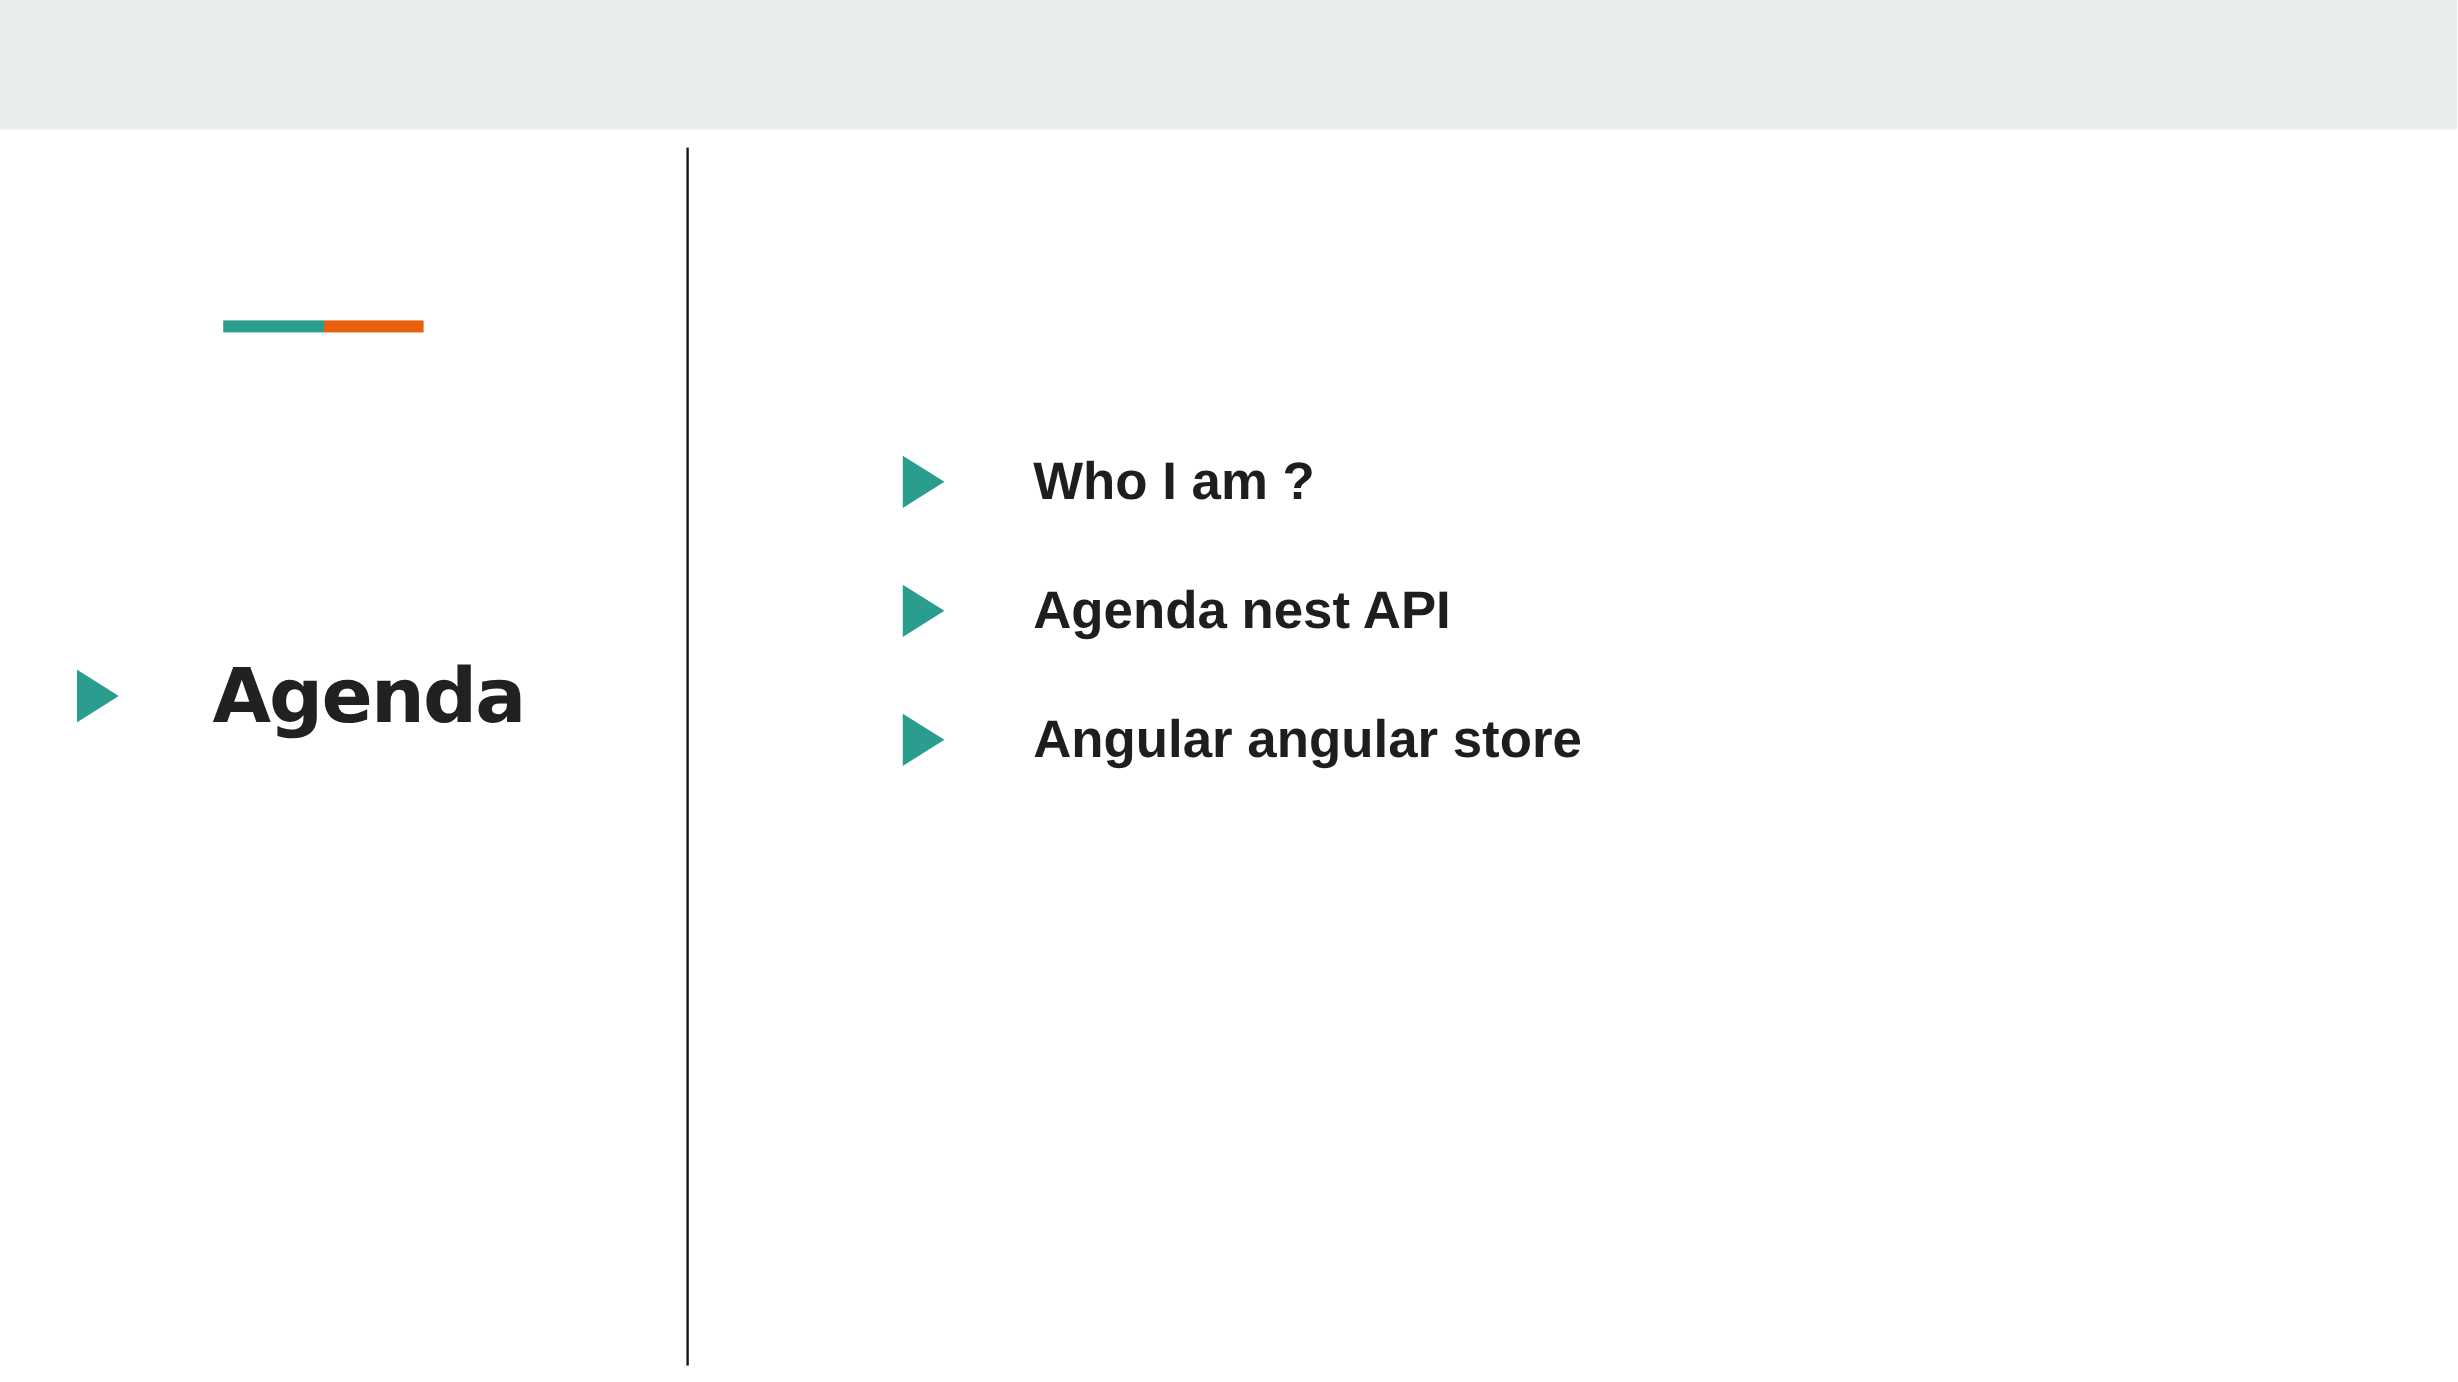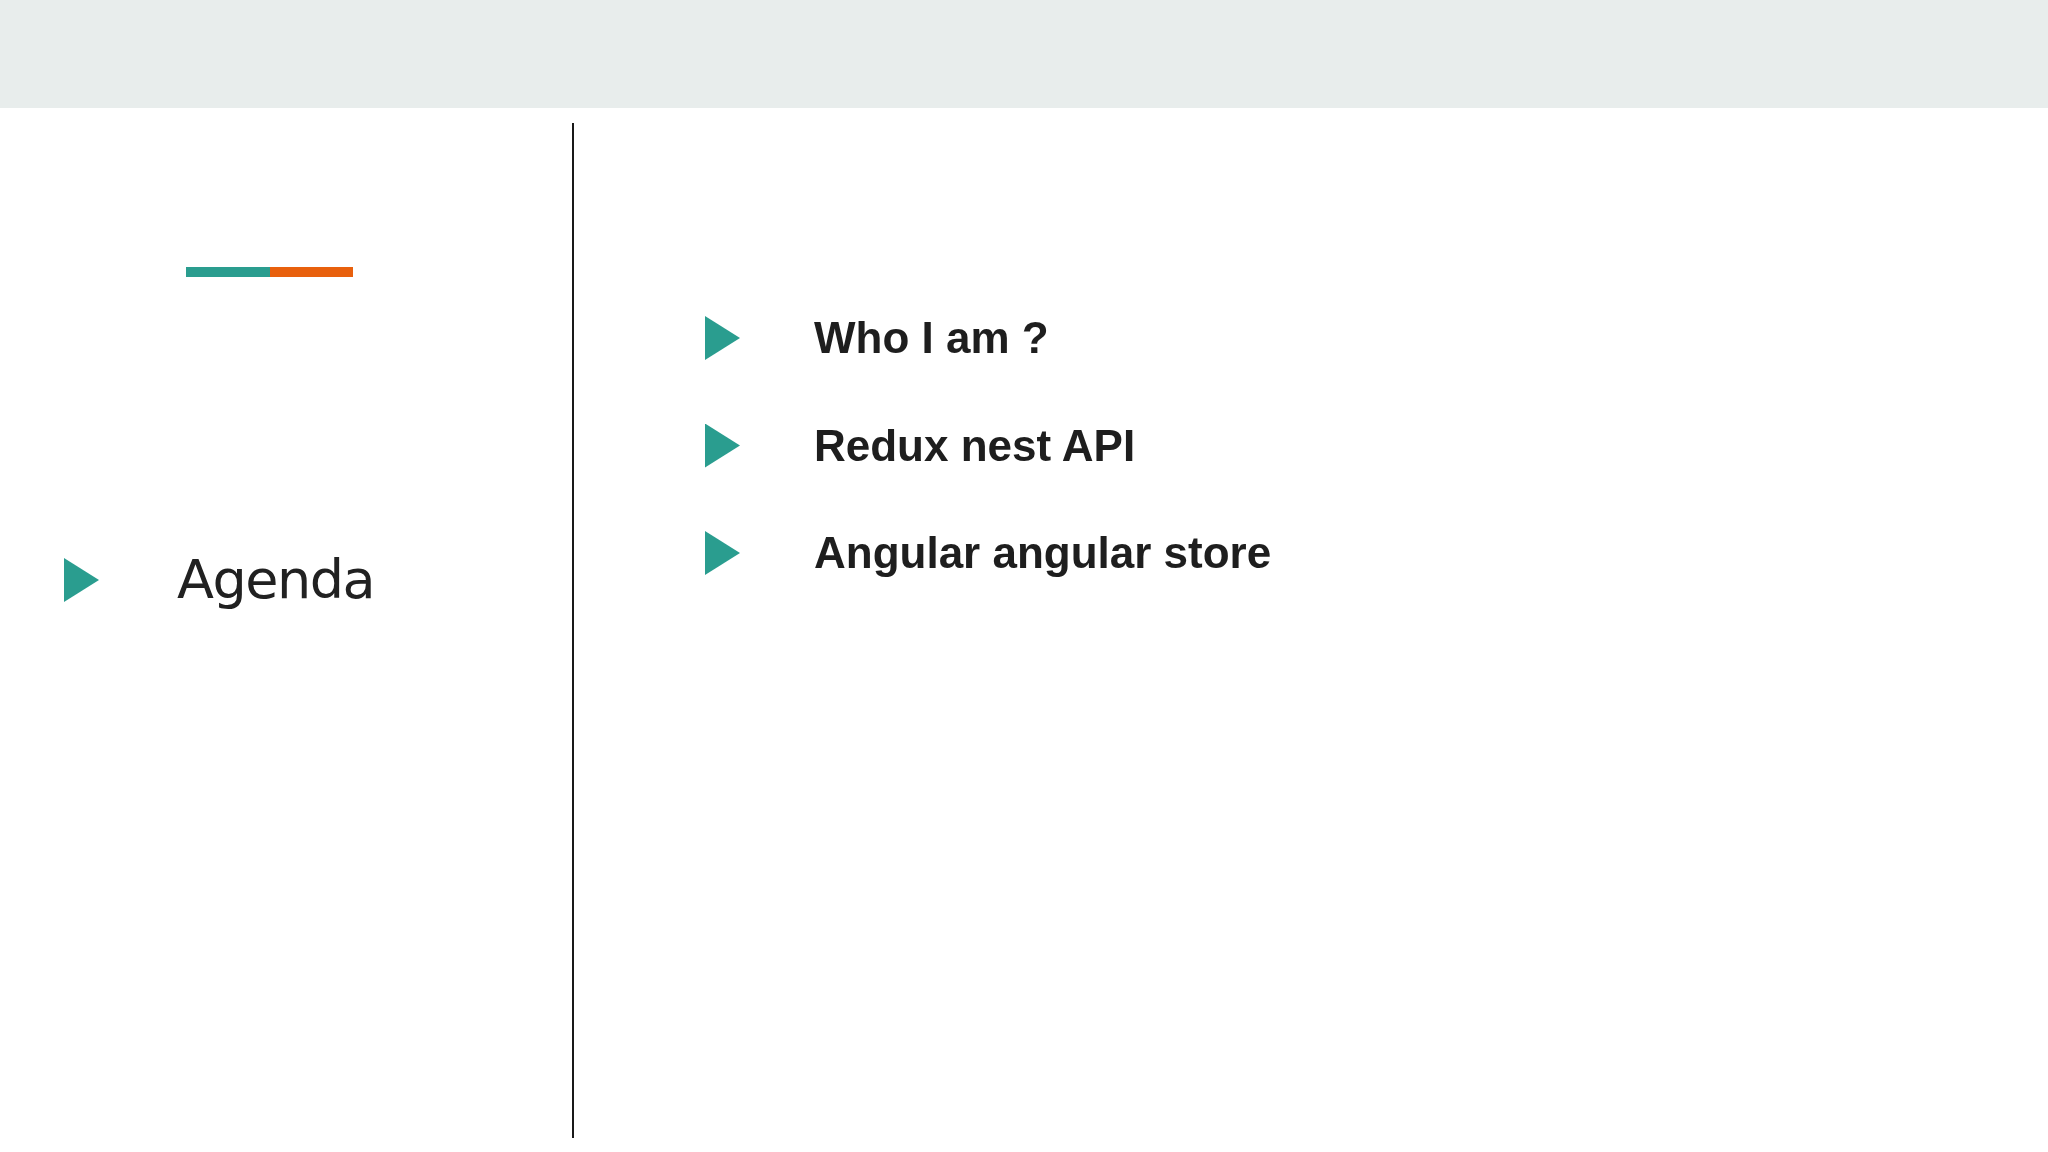--- a/index.html
+++ b/index.html
@@ -64,39 +64,40 @@
   .title-row {
     position: absolute;
     left: 64px; top: 536px;
     height: 88px;
     display: flex;
     align-items: center;
   }
   .title-text {
     margin-left: 78px;
     font-family: "DejaVu Sans", sans-serif;
-    font-weight: normal;
-    font-size: 54px;
+    font-weight: bold;
+    font-size: 63px;
     letter-spacing: -1.5px;
     color: var(--title-ink, #212121);
     line-height: 1;
     white-space: nowrap;
   }
 
   
   .agenda-list {
     position: absolute;
     left: 705px; top: 316px;
     display: flex;
     flex-direction: column;
   }
   .agenda-item {
     height: 107.5px;
     display: flex;
-    align-items: flex-start;
+    align-items: flex-end;
+    margin-left: 47px;
   }
   .agenda-item .item-label {
     margin-left: 74px;
     font-family: "Liberation Sans", sans-serif;
     font-weight: bold;
     font-size: 44px;
     color: var(--ink, #1E1E1E);
     line-height: 1;
     white-space: nowrap;
   }
@@ -120,21 +121,21 @@
     <div class="title-text">Agenda</div>
   </div>
 
   <div class="agenda-list">
     <div class="agenda-item">
       <div class="tri"></div>
       <div class="item-label">Who I am ?</div>
     </div>
     <div class="agenda-item">
       <div class="tri"></div>
-      <div class="item-label">Redux nest API</div>
+      <div class="item-label">Agenda nest API</div>
     </div>
     <div class="agenda-item">
       <div class="tri"></div>
       <div class="item-label">Angular angular store</div>
     </div>
   </div>
 
 </div>
 
 </body></html>

